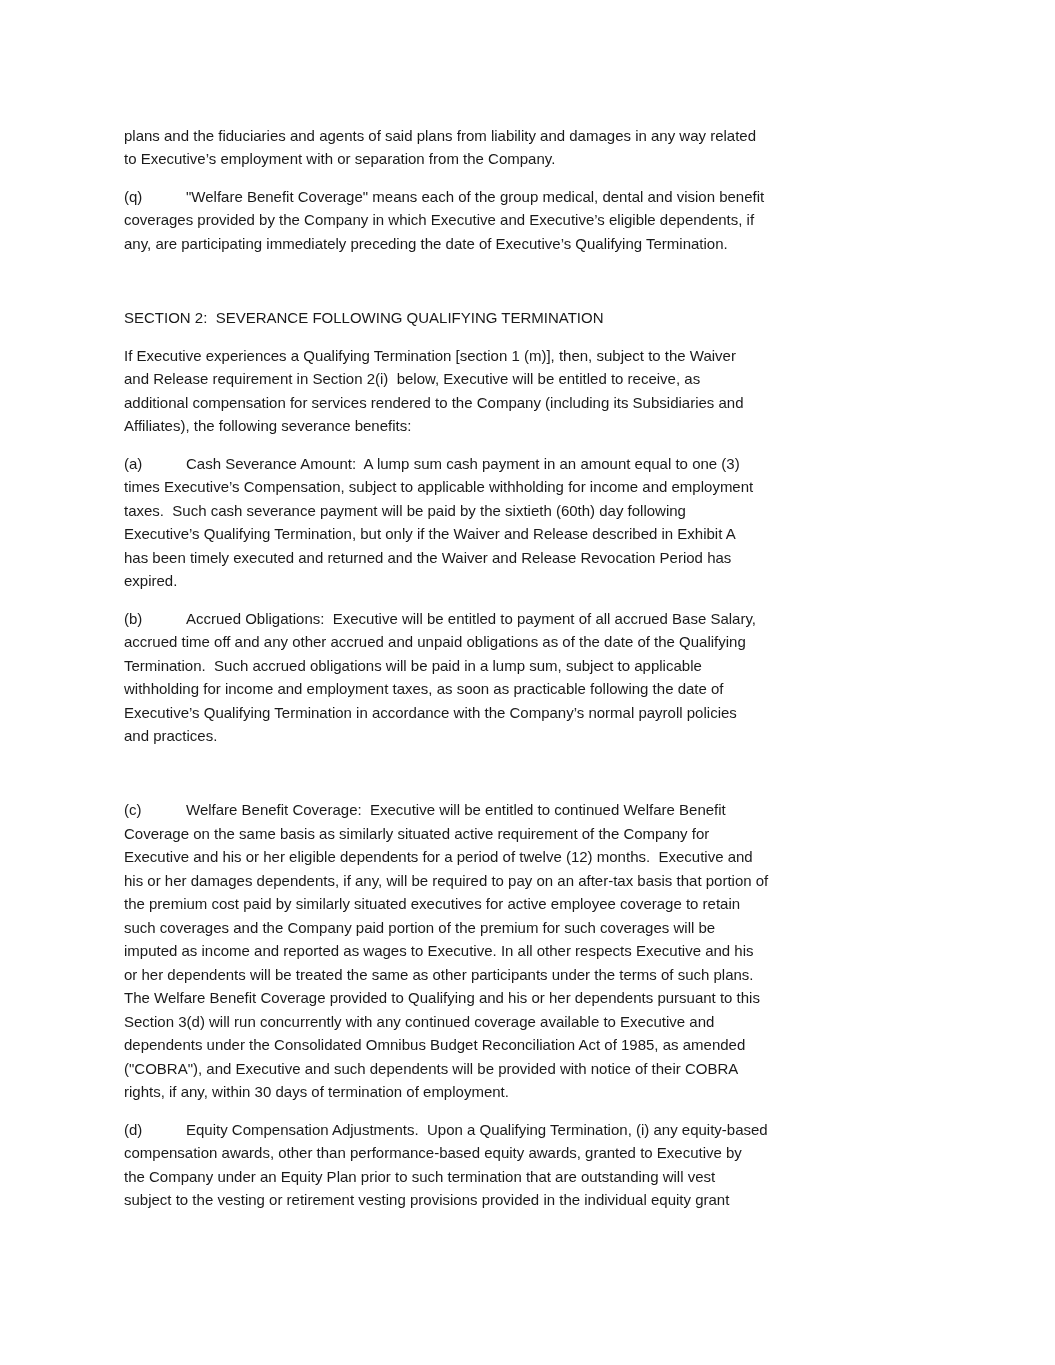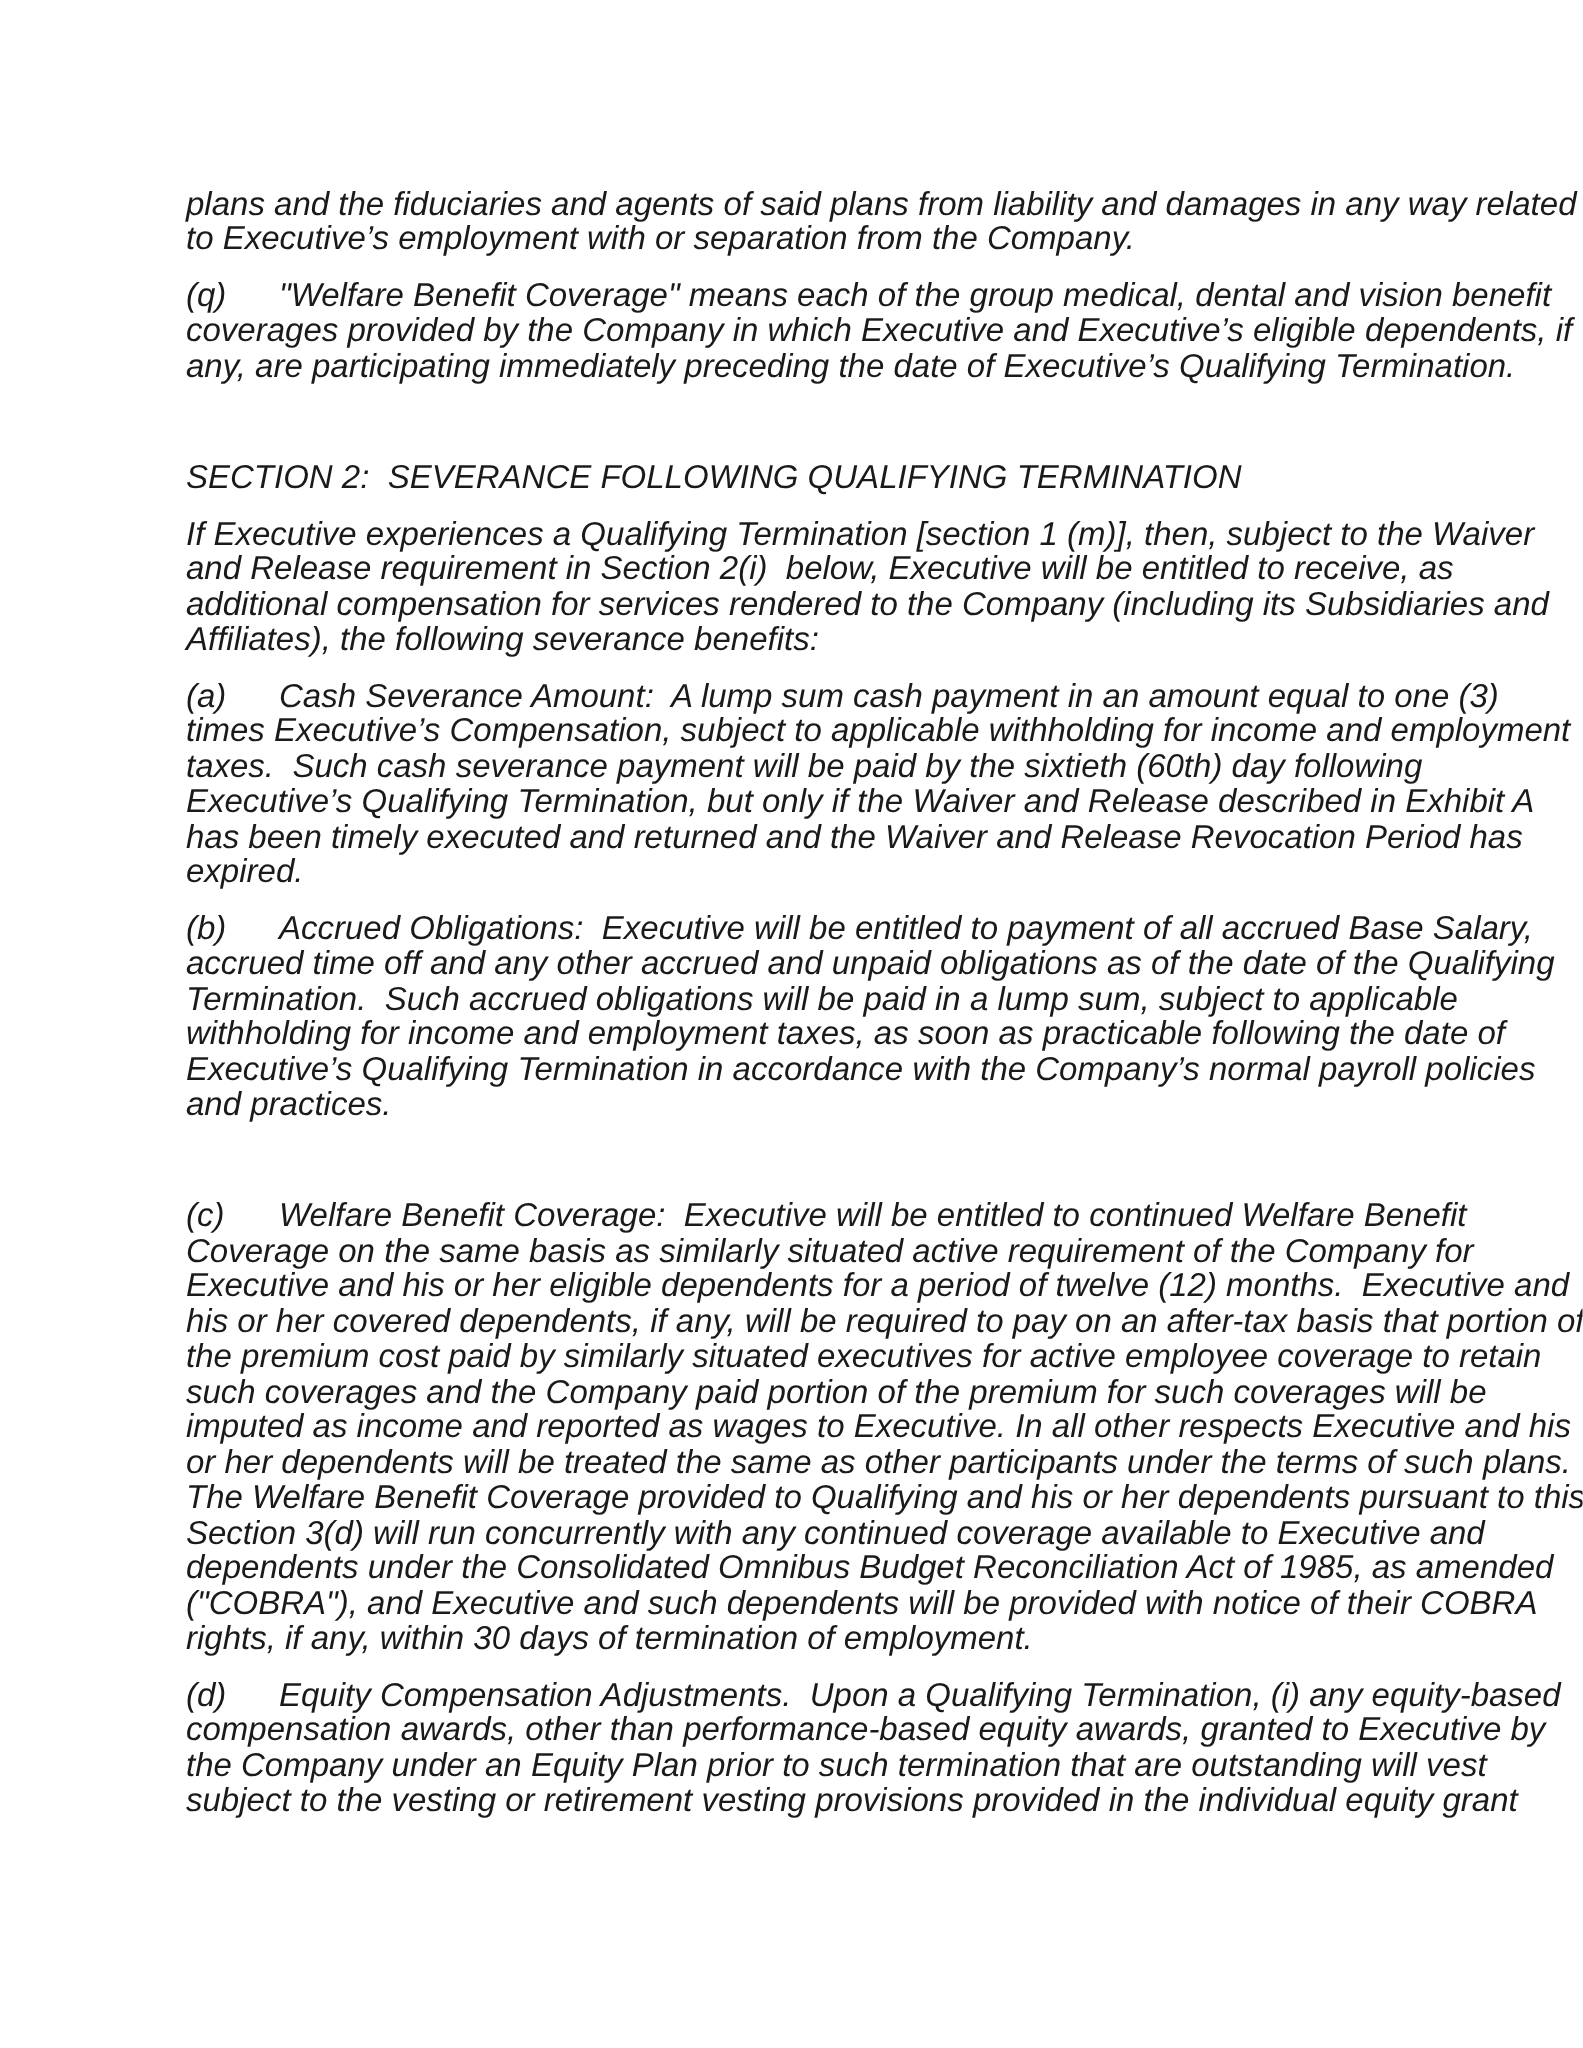--- a/index.html
+++ b/index.html
@@ -1,23 +1,22 @@
 <!DOCTYPE html>
 <html><head>
   <meta charset="utf-8">
   <style>
     html, body { margin: 0; padding: 0; background: #ffffff; }
     body { width: 1055px; height: 1365px; position: relative; overflow: hidden; }
     .page {
       position: absolute; left: 0; top: 0; width: 1055px; height: 1365px;
       background: #ffffff;
       font-family: "Liberation Sans", sans-serif;
-      font-size: 22px;
+      font-size: 15px;
       color: #1a1a1a;
-      font-style: italic;
     }
     .line {
       position: absolute;
       left: 124px;
       white-space: pre;
       line-height: 23.5px;
       height: 23.5px;
     }
     .lbl { display: inline-block; width: 62px; }
   </style>
@@ -61,21 +60,21 @@
     <div class="line" style="top:654px">Termination.  Such accrued obligations will be paid in a lump sum, subject to applicable</div>
     <div class="line" style="top:677px">withholding for income and employment taxes, as soon as practicable following the date of</div>
     <div class="line" style="top:701px">Executive’s Qualifying Termination in accordance with the Company’s normal payroll policies</div>
     <div class="line" style="top:724px">and practices.</div>
   </div>
 
   <div>
     <div class="line" style="top:798px"><span class="lbl">(c)</span><span>Welfare Benefit Coverage:  Executive will be entitled to continued Welfare Benefit</span></div>
     <div class="line" style="top:822px">Coverage on the same basis as similarly situated active requirement of the Company for</div>
     <div class="line" style="top:845px">Executive and his or her eligible dependents for a period of twelve (12) months.  Executive and</div>
-    <div class="line" style="top:869px">his or her covered dependents, if any, will be required to pay on an after-tax basis that portion of</div>
+    <div class="line" style="top:869px">his or her damages dependents, if any, will be required to pay on an after-tax basis that portion of</div>
     <div class="line" style="top:892px">the premium cost paid by similarly situated executives for active employee coverage to retain</div>
     <div class="line" style="top:916px">such coverages and the Company paid portion of the premium for such coverages will be</div>
     <div class="line" style="top:939px">imputed as income and reported as wages to Executive. In all other respects Executive and his</div>
     <div class="line" style="top:963px">or her dependents will be treated the same as other participants under the terms of such plans.</div>
     <div class="line" style="top:986px">The Welfare Benefit Coverage provided to Qualifying and his or her dependents pursuant to this</div>
     <div class="line" style="top:1010px">Section 3(d) will run concurrently with any continued coverage available to Executive and</div>
     <div class="line" style="top:1033px">dependents under the Consolidated Omnibus Budget Reconciliation Act of 1985, as amended</div>
     <div class="line" style="top:1057px">("COBRA"), and Executive and such dependents will be provided with notice of their COBRA</div>
     <div class="line" style="top:1080px">rights, if any, within 30 days of termination of employment.</div>
   </div>

